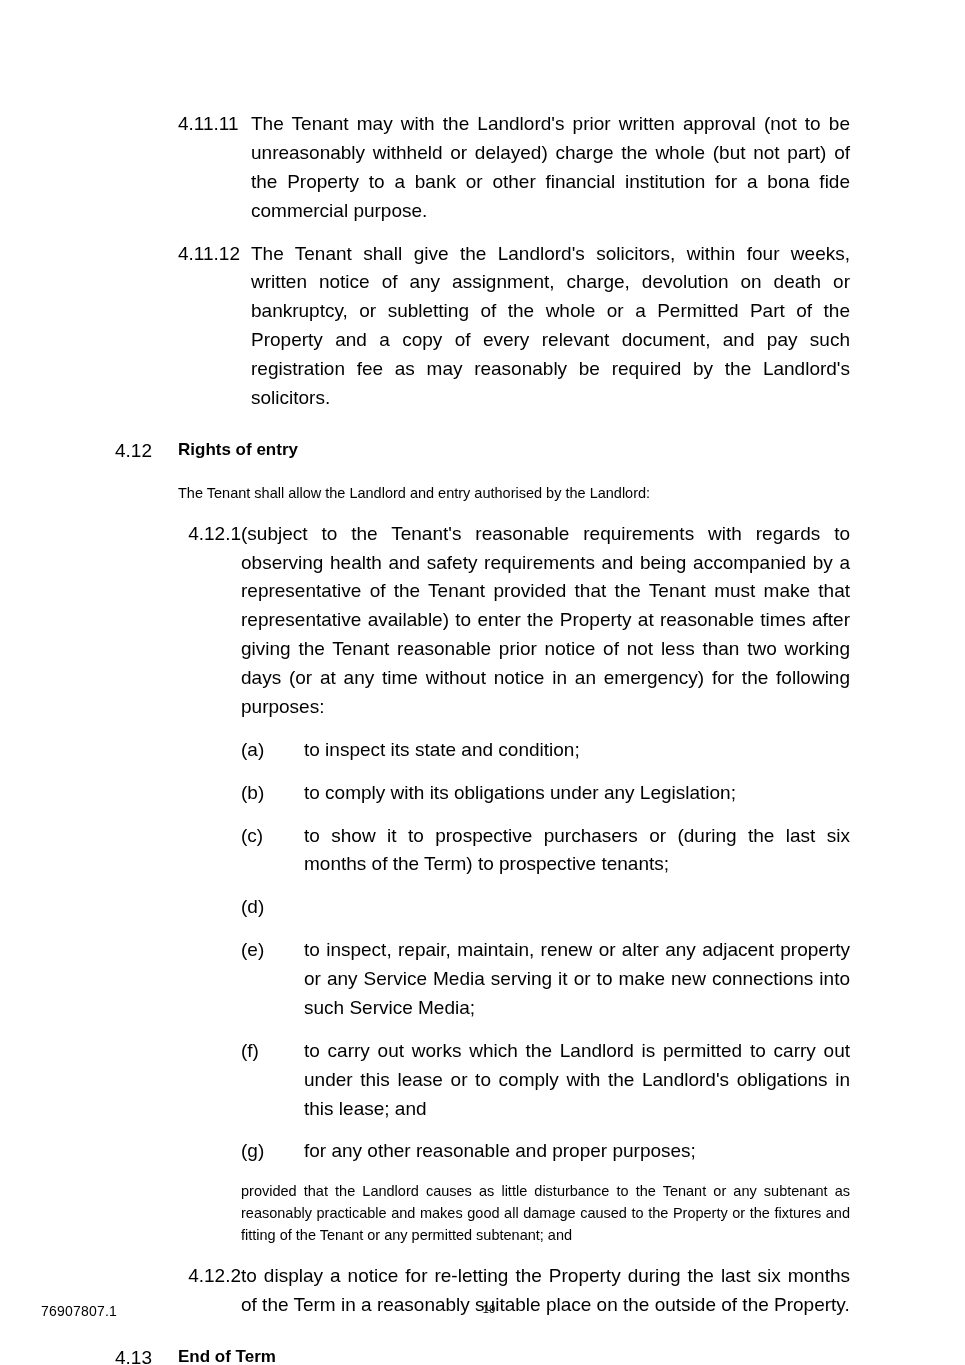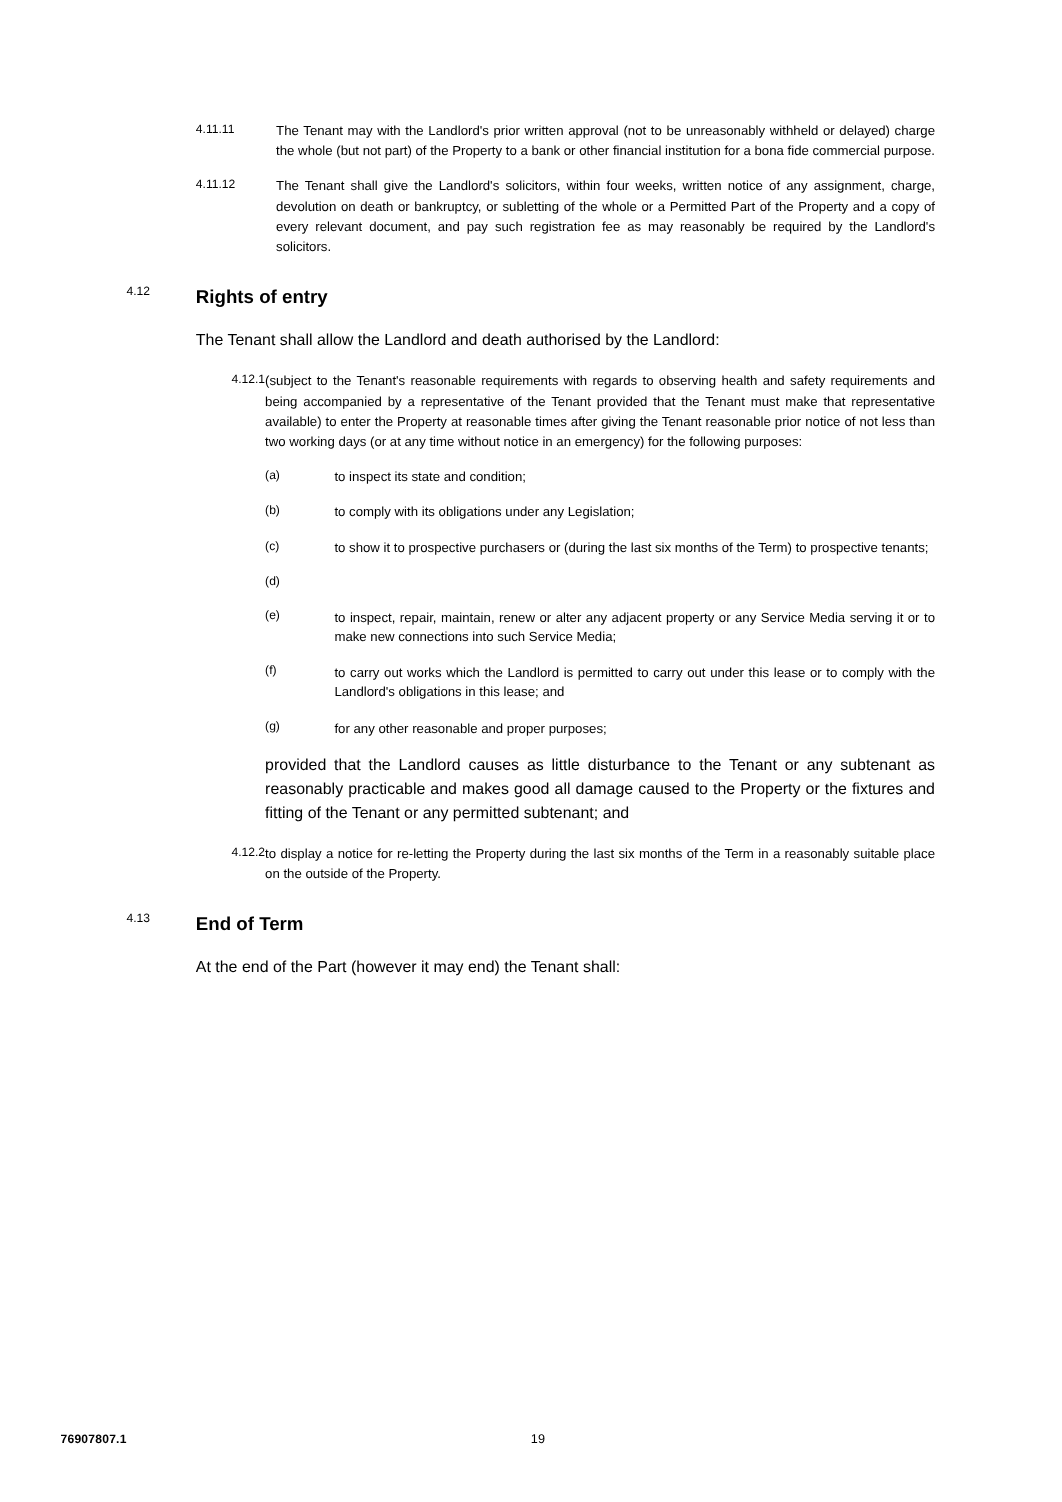--- a/index.html
+++ b/index.html
@@ -28,26 +28,26 @@
   }
 
   
   .clause {
     display: flex;
     align-items: flex-start;
     margin-bottom: 14px;
   }
   .clause .num {
     flex: 0 0 auto;
-    font-size: 11px;
+    font-size: 19px;
     line-height: 1.52;
   }
   .clause .body {
     flex: 1 1 auto;
-    font-size: 12px;
+    font-size: 19px;
     line-height: 1.52;
     text-align: justify;
   }
 
   
   .lvl3 { padding-left: 63px; }
   .lvl3 .num { width: 73px; }
 
   
   .lvl-head { padding-left: 0; margin-top: 24px; margin-bottom: 16px; }
@@ -82,25 +82,24 @@
 
   .footer {
     position: absolute;
     left: 0;
     right: 0;
     bottom: 44px;
     height: 18px;
   }
   .footer .doc-ref {
     position: absolute;
-    left: 55px;
+    left: 41px;
     top: 0;
-    font-size: 11px;
+    font-size: 14px;
     letter-spacing: 0.2px;
-    font-weight: bold;
   }
   .footer .page-no {
     position: absolute;
     left: 13px;
     right: 0;
     top: 0;
     text-align: center;
     font-size: 11.5px;
   }
 </style>
@@ -118,21 +117,21 @@
     <div class="clause lvl3">
       <div class="num">4.11.12</div>
       <div class="body">The Tenant shall give the Landlord's solicitors, within four weeks, written notice of any assignment, charge, devolution on death or bankruptcy, or subletting of the whole or a Permitted Part of the Property and a copy of every relevant document, and pay such registration fee as may reasonably be required by the Landlord's solicitors.</div>
     </div>
 
     <div class="clause lvl-head">
       <div class="num">4.12</div>
       <div class="body">Rights of entry</div>
     </div>
 
-    <div class="para-ind">The Tenant shall allow the Landlord and death authorised by the Landlord:</div>
+    <div class="para-ind">The Tenant shall allow the Landlord and entry authorised by the Landlord:</div>
 
     <div class="clause lvl2">
       <div class="num">4.12.1</div>
       <div class="body">(subject to the Tenant's reasonable requirements with regards to observing health and safety requirements and being accompanied by a representative of the Tenant provided that the Tenant must make that representative available) to enter the Property at reasonable times after giving the Tenant reasonable prior notice of not less than two working days (or at any time without notice in an emergency) for the following purposes:</div>
     </div>
 
     <div class="clause letter">
       <div class="num">(a)</div>
       <div class="body">to inspect its state and condition;</div>
     </div>

